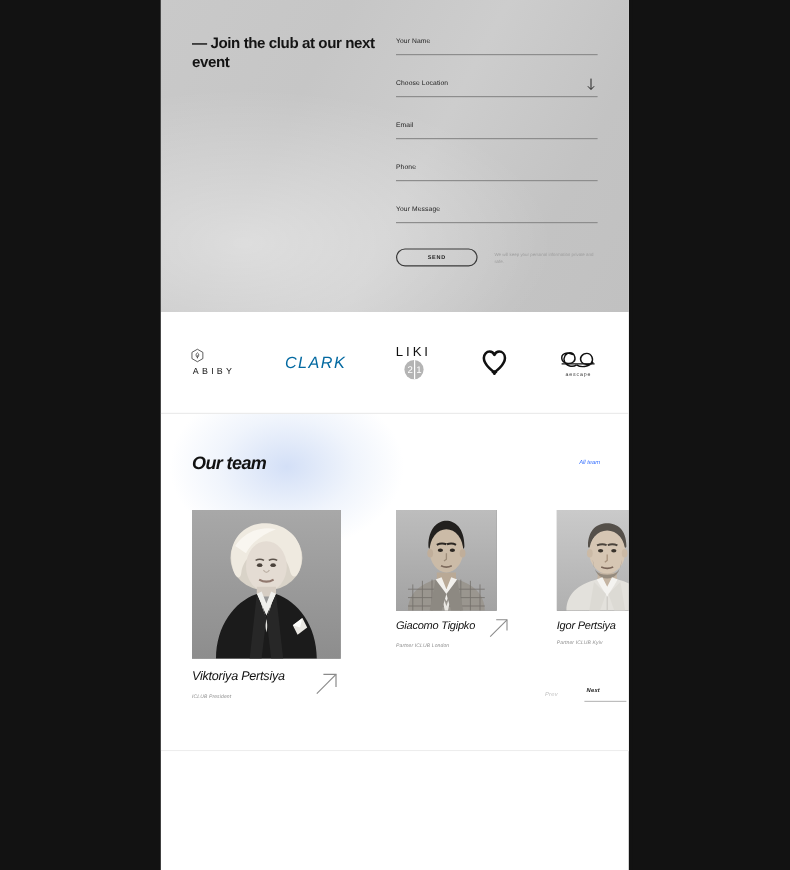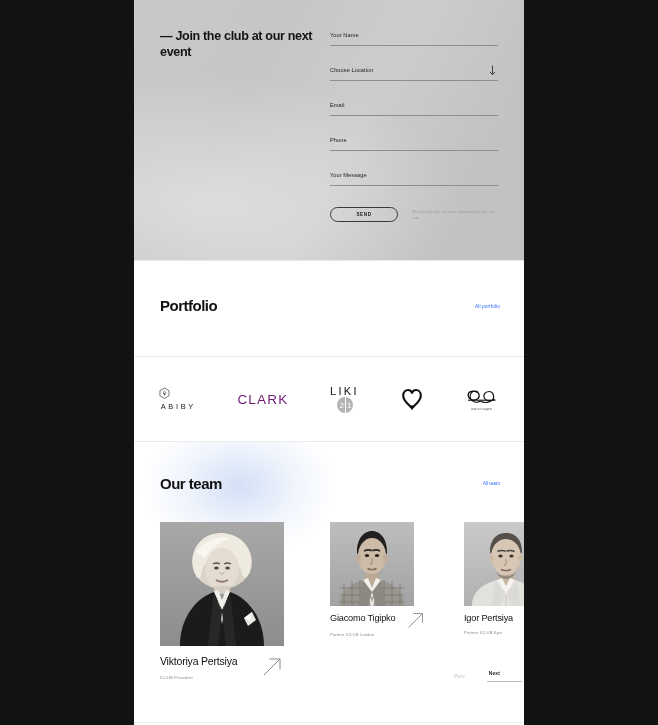--- a/index.html
+++ b/index.html
@@ -183,21 +183,22 @@
     letter-spacing: 2.7px;
     margin-top: 2px;
     padding-left: 2.7px;
     font-weight: 400;
     color: #151515;
   }
   .logo-clark-text {
     font-size: 13.5px;
     letter-spacing: 1.2px;
     font-weight: 400;
-    color: #701a75;
+    color: #0369a1;
+    font-style: italic;
   }
   .logo-liki {
     display: flex;
     align-items: center;
   }
   .logo-liki-text {
     font-size: 11px;
     letter-spacing: 2.4px;
     color: #101010;
     text-align: right;
@@ -240,20 +241,21 @@
     color: #3c3c3c;
     margin-top: -3px;
   }
 
   
   .team-section {
     position: relative;
     height: 281px;
     background: #ffffff;
     overflow: hidden;
+    font-style: italic;
   }
   .team-glow {
     position: absolute;
     left: -20px;
     top: -46px;
     width: 250px;
     height: 180px;
     background: radial-gradient(closest-side, rgba(176,198,240,0.55) 0%, rgba(205,220,245,0.30) 45%, rgba(255,255,255,0) 78%);
     pointer-events: none;
   }
@@ -407,24 +409,20 @@
         </div>
 
         <div class="send-row">
           <button type="button" class="send-button">SEND</button>
           <div class="privacy-note">We will keep your personal information private and safe.</div>
         </div>
 
       </form>
     </section>
 
-    <section class="portfolio-section">
-      <h2 class="section-head">Portfolio</h2>
-      <a class="more-link">All portfolio</a>
-    </section>
 
     <section class="logo-strip">
 
       <div class="logo">
         <span>
           <svg class="logo-abiby-mark" viewBox="0 0 20 20" aria-hidden="true">
             <polygon points="10,1.6 17,5.6 17,13.6 10,17.6 3,13.6 3,5.6" fill="none" stroke="#1a1a1a" stroke-width="0.9"></polygon>
             <path d="M10 6.2 C7.6 7.2 7.6 10.6 10 12.2 C12.4 10.6 12.4 7.2 10 6.2 Z" fill="none" stroke="#1a1a1a" stroke-width="0.8"></path>
             <path d="M10 9.2 V13.4" stroke="#1a1a1a" stroke-width="0.8"></path>
           </svg>

